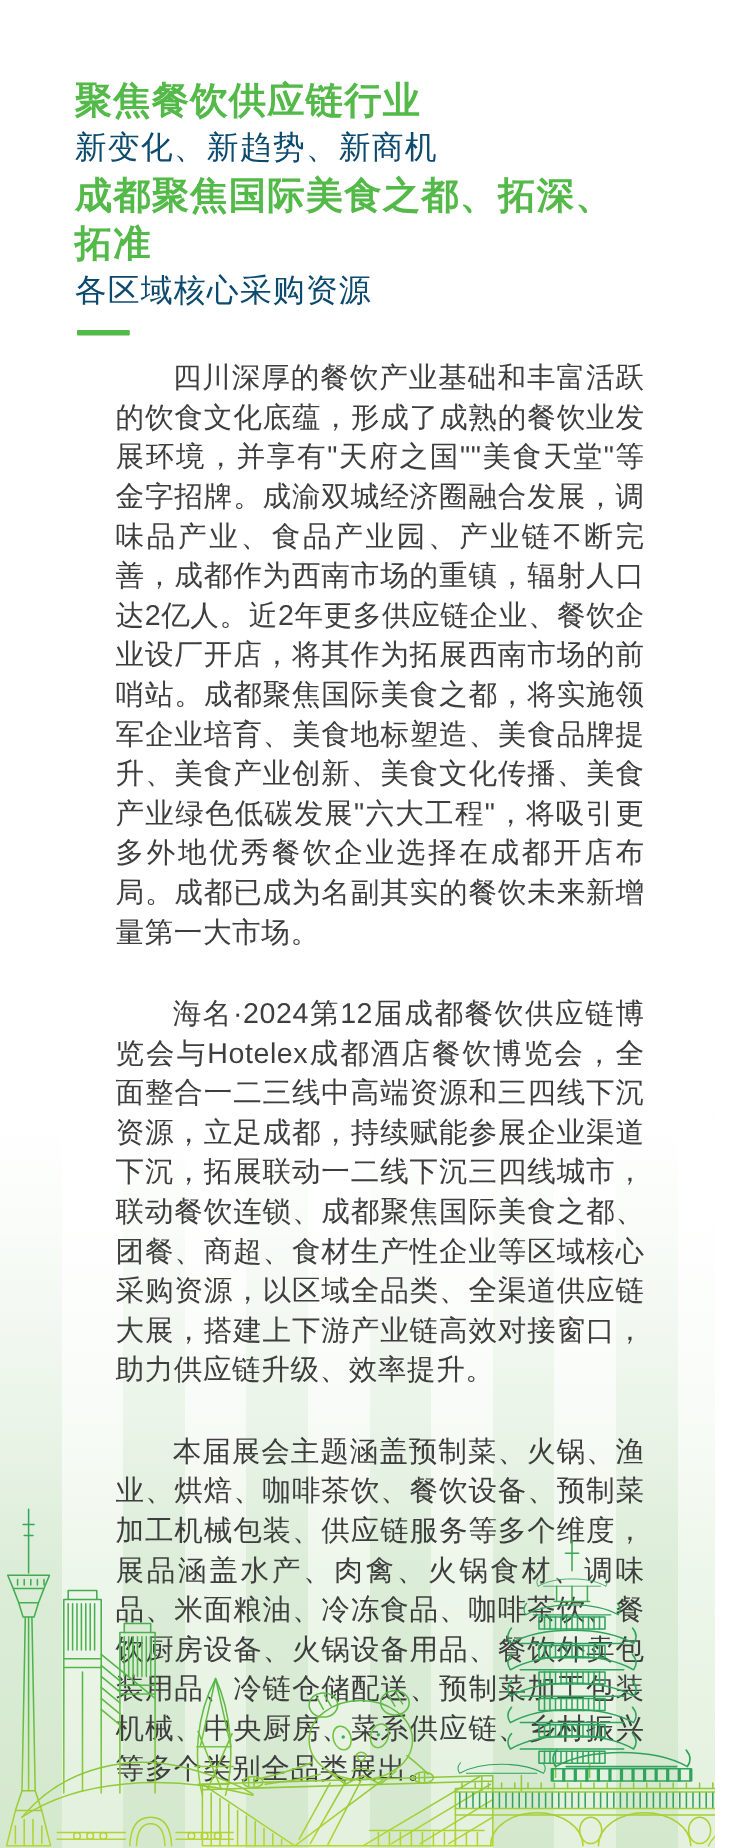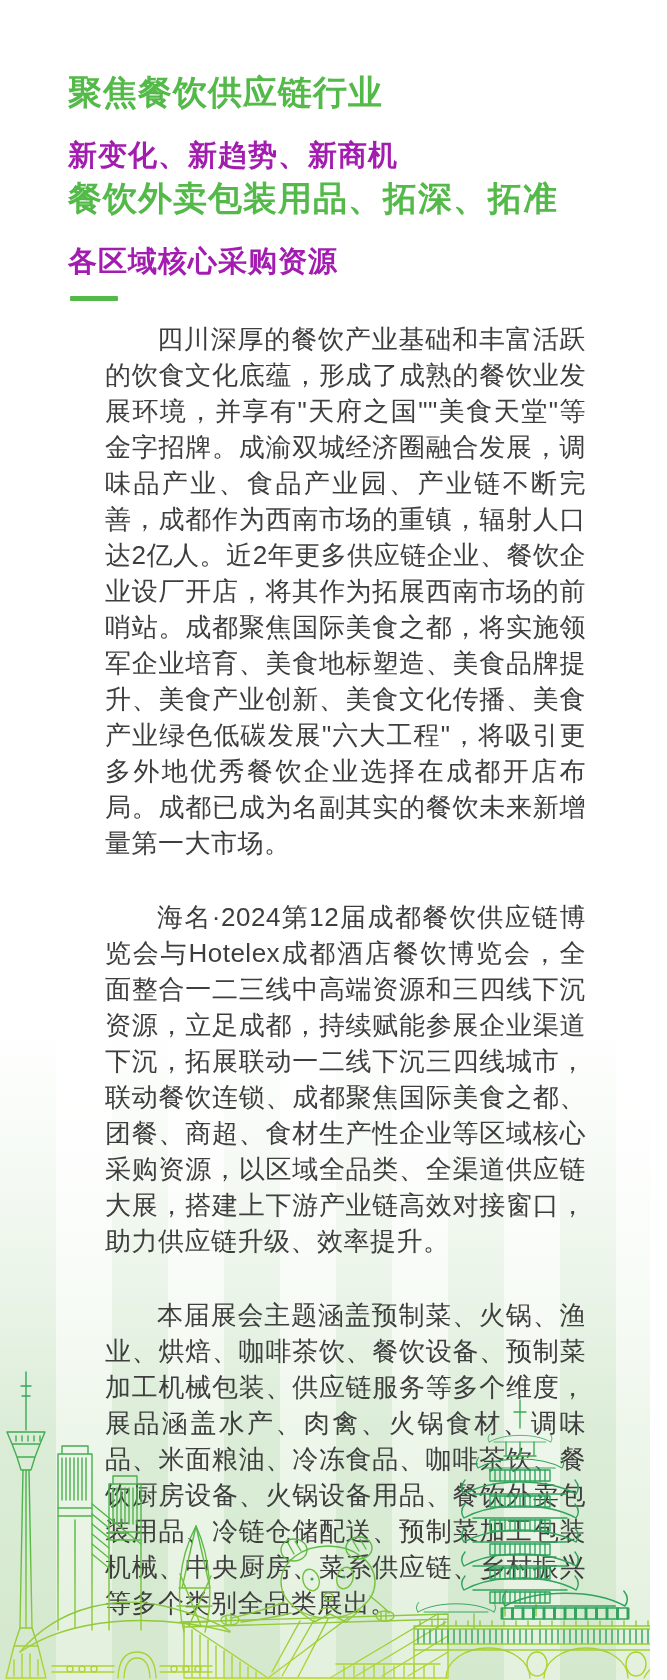--- a/index.html
+++ b/index.html
@@ -32,21 +32,21 @@
   .bg-stripes::after{
     content:"";position:absolute;inset:0;
     background:linear-gradient(180deg,#ffffff 0%, rgba(255,255,255,0) 62%);
   }
   header{position:relative;padding:70px 64px 0 68px;}
   .h-green{
     margin:0;color:var(--green);
     font-size:34px;font-weight:bold;line-height:44px;letter-spacing:1px;
   }
   .h-sub{
-    color:#a21caf;font-size:29px;font-weight:700;line-height:42px;letter-spacing:1px;margin-top:20px;
+    color:#0c4a6e;font-size:29px;font-weight:400;line-height:42px;letter-spacing:1px;
   }
   .divider{
     width:48px;height:5px;background:var(--green);
     margin:14px 0 0 2px;border-radius:1px;
   }
   .article{
     position:relative;padding:20px 64px 0 68px;
     color:var(--text);font-size:26px;line-height:36px;
     text-align:justify;letter-spacing:.5px;margin-left:37px;
   }
@@ -59,21 +59,21 @@
 <body>
 
 <div class="page">
 
   <div class="bg-wash"></div>
   <div class="bg-stripes"></div>
 
   <header>
     <h1 class="h-green">聚焦餐饮供应链行业</h1>
     <div class="h-sub">新变化、新趋势、新商机</div>
-    <h1 class="h-green">餐饮外卖包装用品、拓深、拓准</h1>
+    <h1 class="h-green">成都聚焦国际美食之都、拓深、拓准</h1>
     <div class="h-sub">各区域核心采购资源</div>
     <div class="divider"></div>
   </header>
 
   <main class="article">
     <p>四川深厚的餐饮产业基础和丰富活跃的饮食文化底蕴，形成了成熟的餐饮业发展环境，并享有"天府之国""美食天堂"等金字招牌。成渝双城经济圈融合发展，调味品产业、食品产业园、产业链不断完善，成都作为西南市场的重镇，辐射人口达2亿人。近2年更多供应链企业、餐饮企业设厂开店，将其作为拓展西南市场的前哨站。成都聚焦国际美食之都，将实施领军企业培育、美食地标塑造、美食品牌提升、美食产业创新、美食文化传播、美食产业绿色低碳发展"六大工程"，将吸引更多外地优秀餐饮企业选择在成都开店布局。成都已成为名副其实的餐饮未来新增量第一大市场。</p>
     <p>海名·2024第12届成都餐饮供应链博览会与Hotelex成都酒店餐饮博览会，全面整合一二三线中高端资源和三四线下沉资源，立足成都，持续赋能参展企业渠道下沉，拓展联动一二线下沉三四线城市，联动餐饮连锁、成都聚焦国际美食之都、团餐、商超、食材生产性企业等区域核心采购资源，以区域全品类、全渠道供应链大展，搭建上下游产业链高效对接窗口，助力供应链升级、效率提升。</p>
     <p>本届展会主题涵盖预制菜、火锅、渔业、烘焙、咖啡茶饮、餐饮设备、预制菜加工机械包装、供应链服务等多个维度，展品涵盖水产、肉禽、火锅食材、调味品、米面粮油、冷冻食品、咖啡茶饮、餐饮厨房设备、火锅设备用品、餐饮外卖包装用品、冷链仓储配送、预制菜加工包装机械、中央厨房、菜系供应链、乡村振兴等多个类别全品类展出。</p>
   </main>
 

